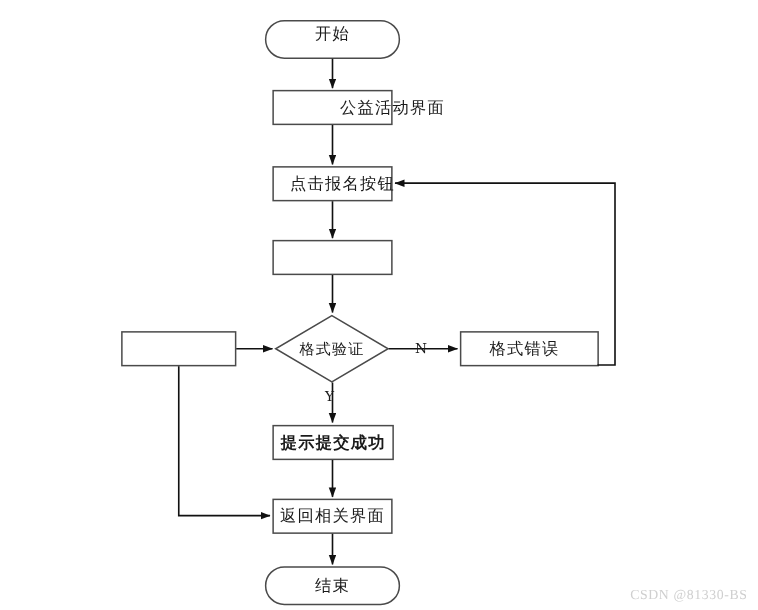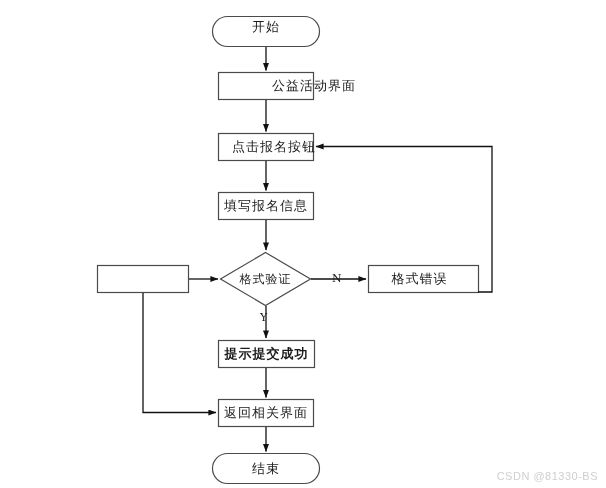--- a/index.html
+++ b/index.html
@@ -45,21 +45,21 @@
     font-size: 11px;
     font-family: "DejaVu Serif", "Liberation Serif", serif;
     white-space: nowrap;
   }
   .watermark {
     position: absolute;
     right: 8px;
     bottom: 6px;
     color: #cfcfcf;
     font-size: 11px;
-    font-family: Liberation Sans, sans-serif;
+    font-family: Liberation Serif, serif;
     letter-spacing: 0.5px;
     white-space: nowrap;
   }
 </style>
 </head>
 <body>
 
 <div id="flow-root">
 
   <svg class="flow-canvas" viewBox="0 0 606 488">
@@ -93,21 +93,20 @@
       <path d="M478,292 L492,292 L492,146.5 L316,146.5" marker-end="url(#arrow)"></path>
       <path d="M266,368 L266,397.5" marker-end="url(#arrow)"></path>
       <path d="M143,293 L143,412.5 L216,412.5" marker-end="url(#arrow)"></path>
       <path d="M266,427 L266,451.5" marker-end="url(#arrow)"></path>
     </g>
   </svg>
 
   <div class="node-label" style="left:212px; top:16px; width:108px; height:21px;">开始</div>
   <div class="node-label" style="left:218px; top:72px; width:96px; height:28px;margin-left:48px;">公益活动界面</div>
   <div class="node-label" style="left:218px; top:133px; width:112px; height:28px;">点击报名按钮</div>
-  <div class="node-label" style="left:218px; top:192px; width:96px; height:28px;">填写报名信息</div>
   <div class="node-label" style="left:220px; top:252px; width:91px; height:54px; font-size:12px;">格式验证</div>
   <div class="node-label" style="left:368px; top:265px; width:103px; height:28px;">格式错误</div>
   <div class="node-label" style="left:218px; top:340px; width:97px; height:28px;font-weight:bold;">提示提交成功</div>
   <div class="node-label" style="left:218px; top:399px; width:96px; height:28px;">返回相关界面</div>
   <div class="node-label" style="left:212px; top:453px; width:108px; height:31px;text-align:center;">结束</div>
 
   <div class="edge-label" style="left:332px; top:272px;">N</div>
   <div class="edge-label" style="left:260px; top:311px;">Y</div>
 
   <div class="watermark">CSDN @81330-BS</div>

